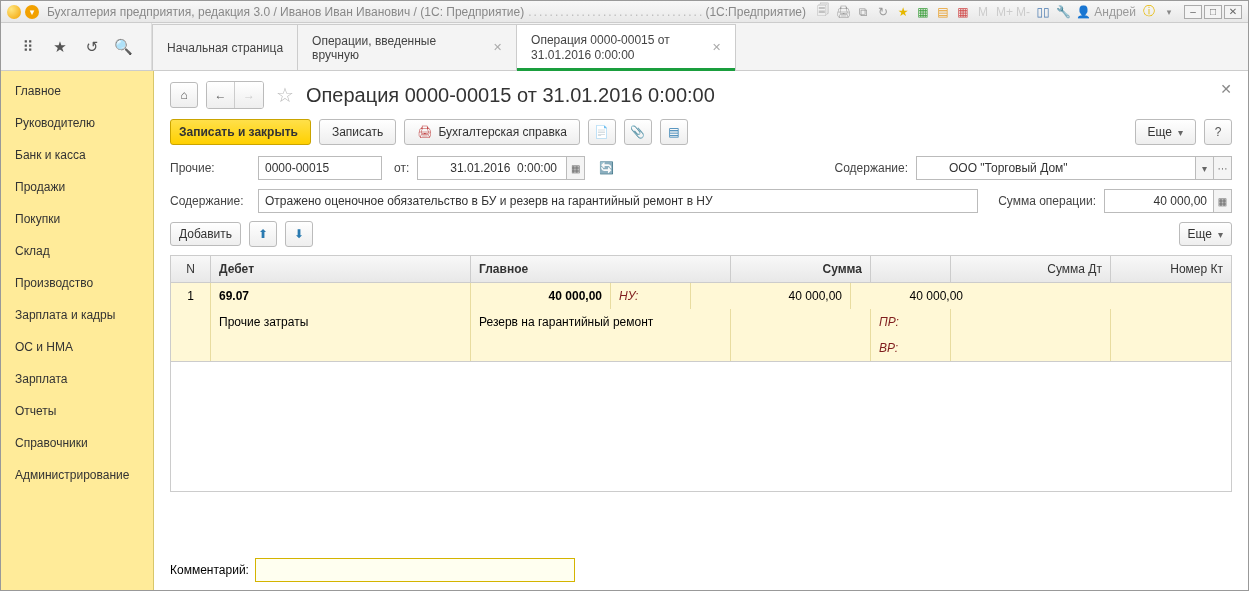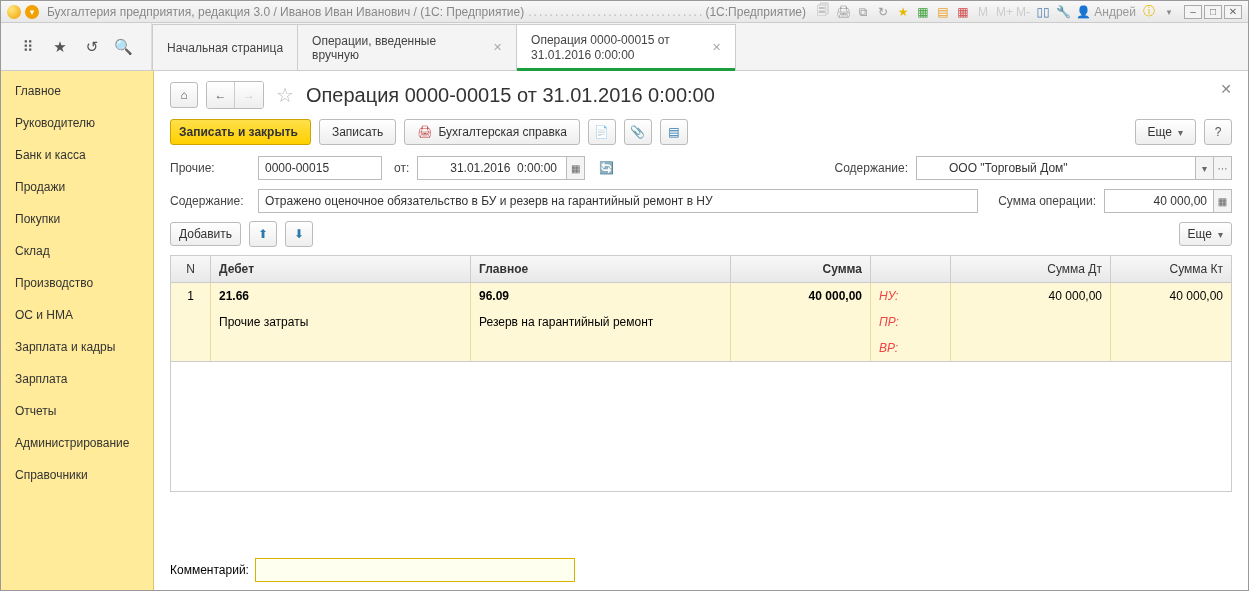--- a/index.html
+++ b/index.html
@@ -50,21 +50,21 @@
 .combo .cap { border:1px solid #bbb; border-left:none; width:18px; display:flex; align-items:center; justify-content:center; background:#f4f4f4; cursor:pointer; font-size:10px; color:#666;}
 .table-wrap { border:1px solid #ccc; flex:0 0 auto;}
 .thead { display:flex; background:linear-gradient(#f8f8f8,#e8e8e8); border-bottom:1px solid #ccc;}
 .th { padding:6px 8px; border-right:1px solid #ccc; color:#333;}
 .th.bold{font-weight:bold;}
 .th:last-child{border-right:none;}
 .trow { display:flex; background:#fff8d6;}
 .trow > div { padding:6px 8px; border-right:1px solid #e8dca0;}
 .trow > div:last-child{border-right:none;}
 .right {text-align:right;}
-.mut { color:#ef4444; font-style:italic;}
+.mut { color:#7f1d1d; font-style:italic;}
 .col-n{width:40px;text-align:center;}
 .col-debet{width:260px;}
 .col-kredit{width:260px;}
 .col-sum{width:140px;}
 .col-lbl{width:80px;}
 .col-dt{width:160px;}
 .col-kt{width:120px;}
 .comment-row { display:flex; align-items:center; gap:6px; margin-top:auto; padding-top:8px;}
 .comment-row .tinput{ border-color:#d4b400; background:#fffff0; width:320px;}
 .print-ico{ color:#c04040;}
@@ -131,26 +131,26 @@
 
 <div class="body">
   <div class="sidebar">
     <div class="sitem">Главное</div>
     <div class="sitem">Руководителю</div>
     <div class="sitem">Банк и касса</div>
     <div class="sitem">Продажи</div>
     <div class="sitem">Покупки</div>
     <div class="sitem">Склад</div>
     <div class="sitem">Производство</div>
+    <div class="sitem">Зарплата и кадры</div>
     <div class="sitem">ОС и НМА</div>
-    <div class="sitem">Зарплата и кадры</div>
     <div class="sitem">Зарплата</div>
     <div class="sitem">Отчеты</div>
+    <div class="sitem">Справочники</div>
     <div class="sitem">Администрирование</div>
-    <div class="sitem">Справочники</div>
   </div>
 
   <div class="content">
     <div class="close-page">✕</div>
 
     <div class="page-head">
       <div class="icon-btn">⌂</div>
       <div class="nav-group">
         <div class="icon-btn">←</div>
         <div class="icon-btn" style="color:#ccc;">→</div>
@@ -217,27 +217,26 @@
     </div>
 
     <div class="table-wrap">
       <div class="thead">
         <div class="th col-n">N</div>
         <div class="th bold col-debet">Дебет</div>
         <div class="th bold col-kredit">Главное</div>
         <div class="th bold col-sum right">Сумма</div>
         <div class="th col-lbl"></div>
         <div class="th col-dt right">Сумма Дт</div>
-        <div class="th col-kt right">Сумма Кт</div>
+        <div class="th col-kt right">Номер Кт</div>
       </div>
 
       <div class="trow">
         <div class="col-n">1</div>
-        <div class="col-debet"><b>21.66</b></div>
-        <div class="col-kredit"><b>96.09</b></div>
+        <div class="col-debet"><b>69.07</b></div>
         <div class="col-sum right"><b>40 000,00</b></div>
         <div class="col-lbl mut">НУ:</div>
         <div class="col-dt right">40 000,00</div>
         <div class="col-kt right">40 000,00</div>
       </div>
 
       <div class="trow">
         <div class="col-n"></div>
         <div class="col-debet">Прочие затраты</div>
         <div class="col-kredit">Резерв на гарантийный ремонт</div>

